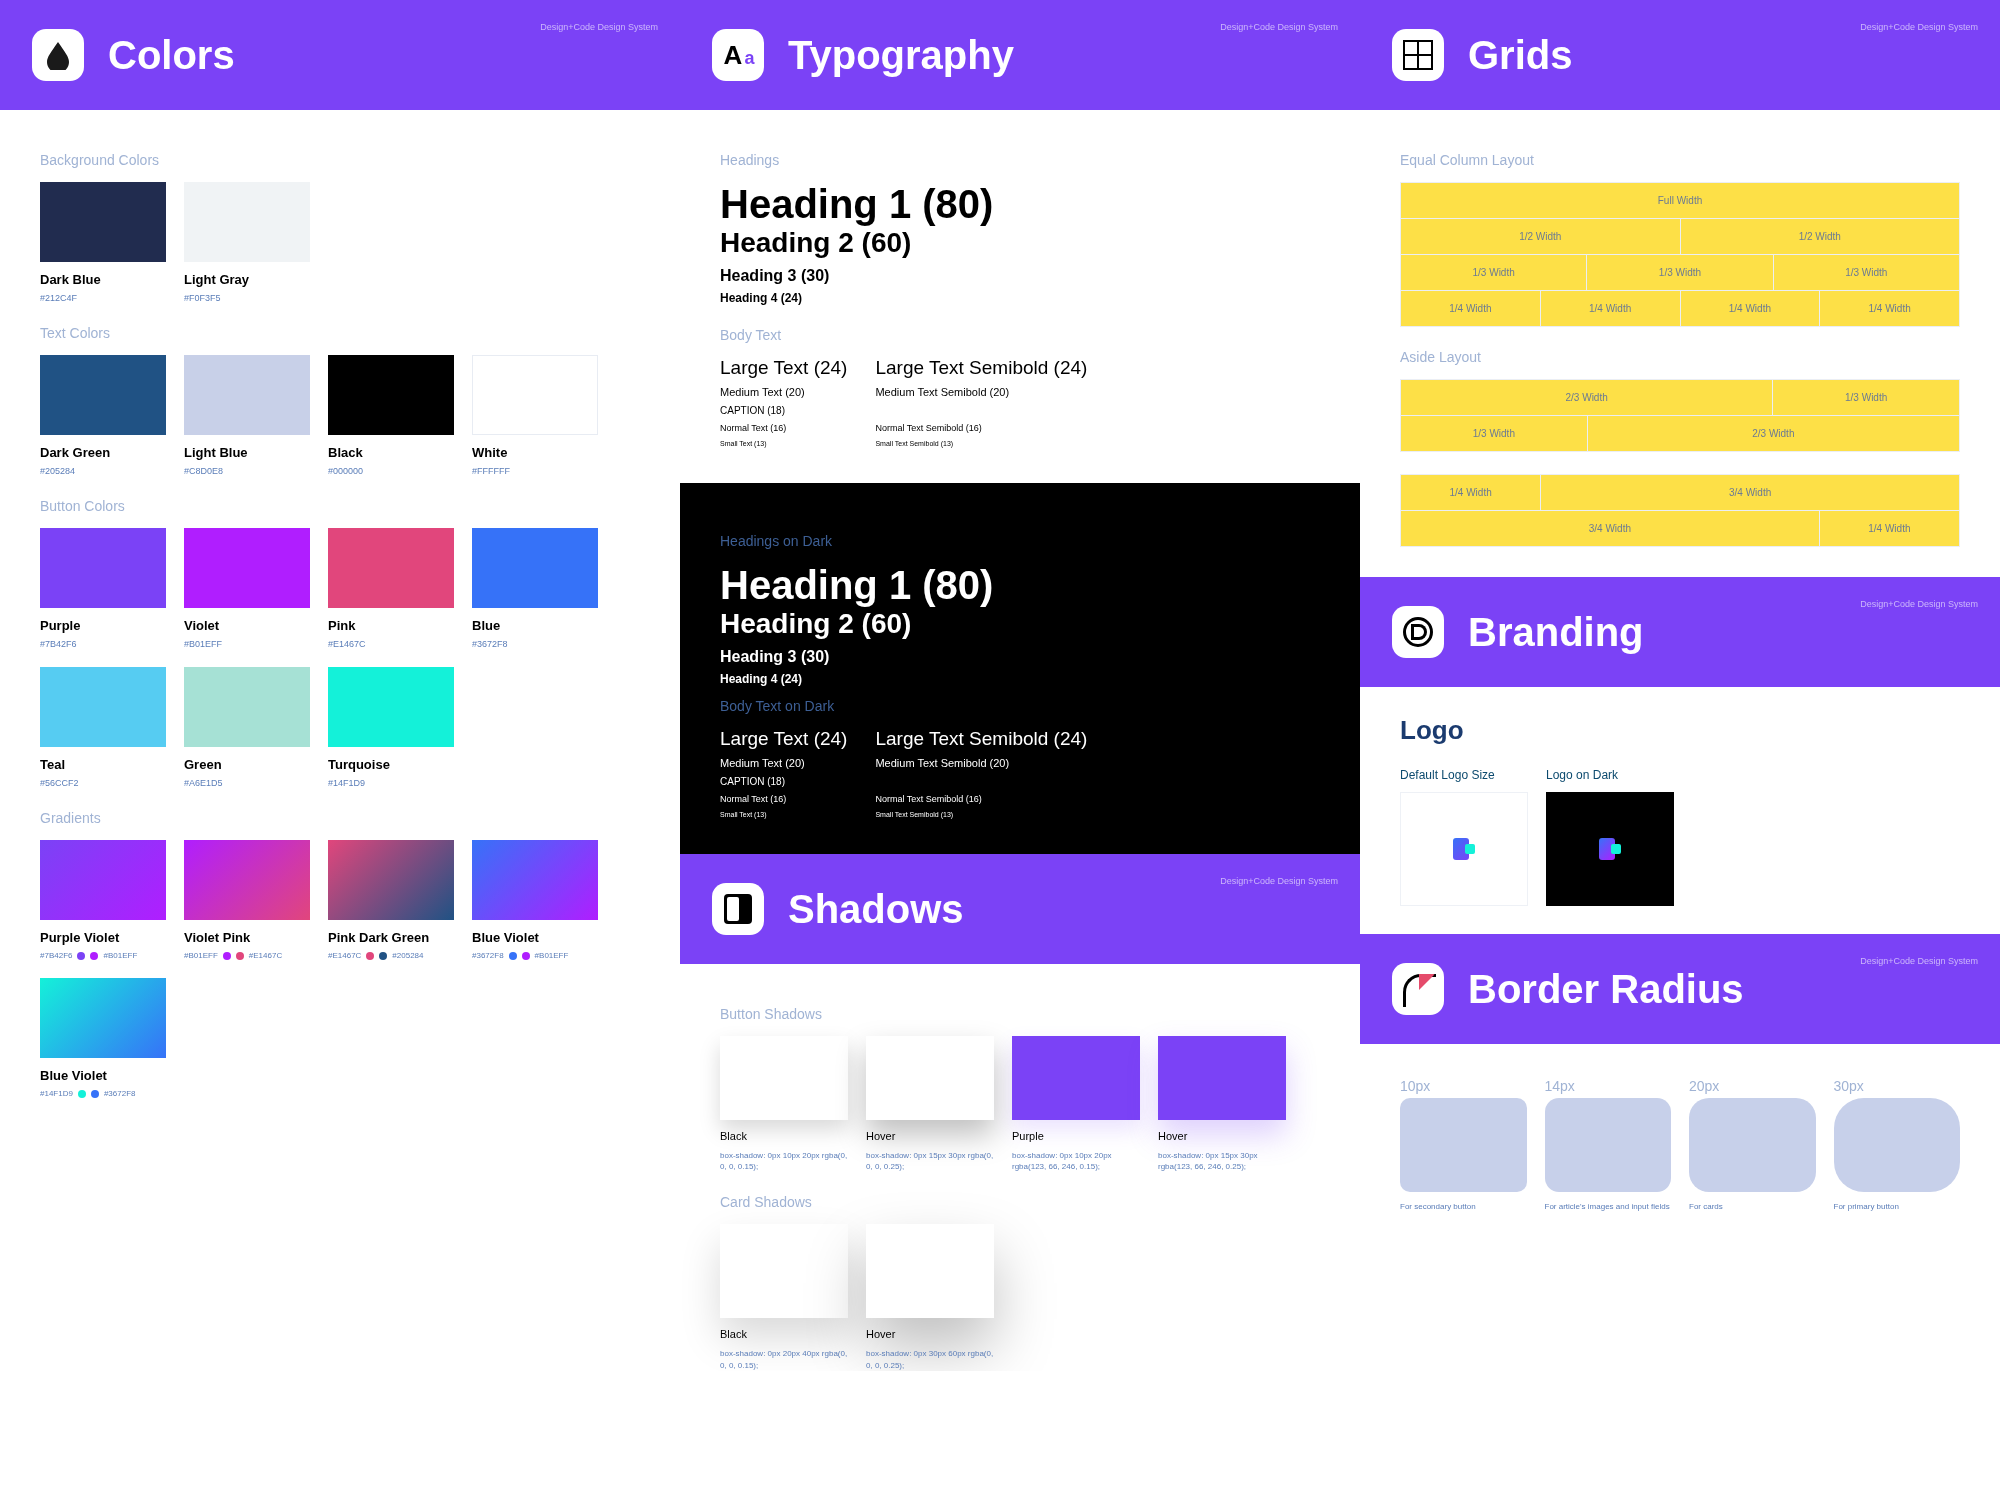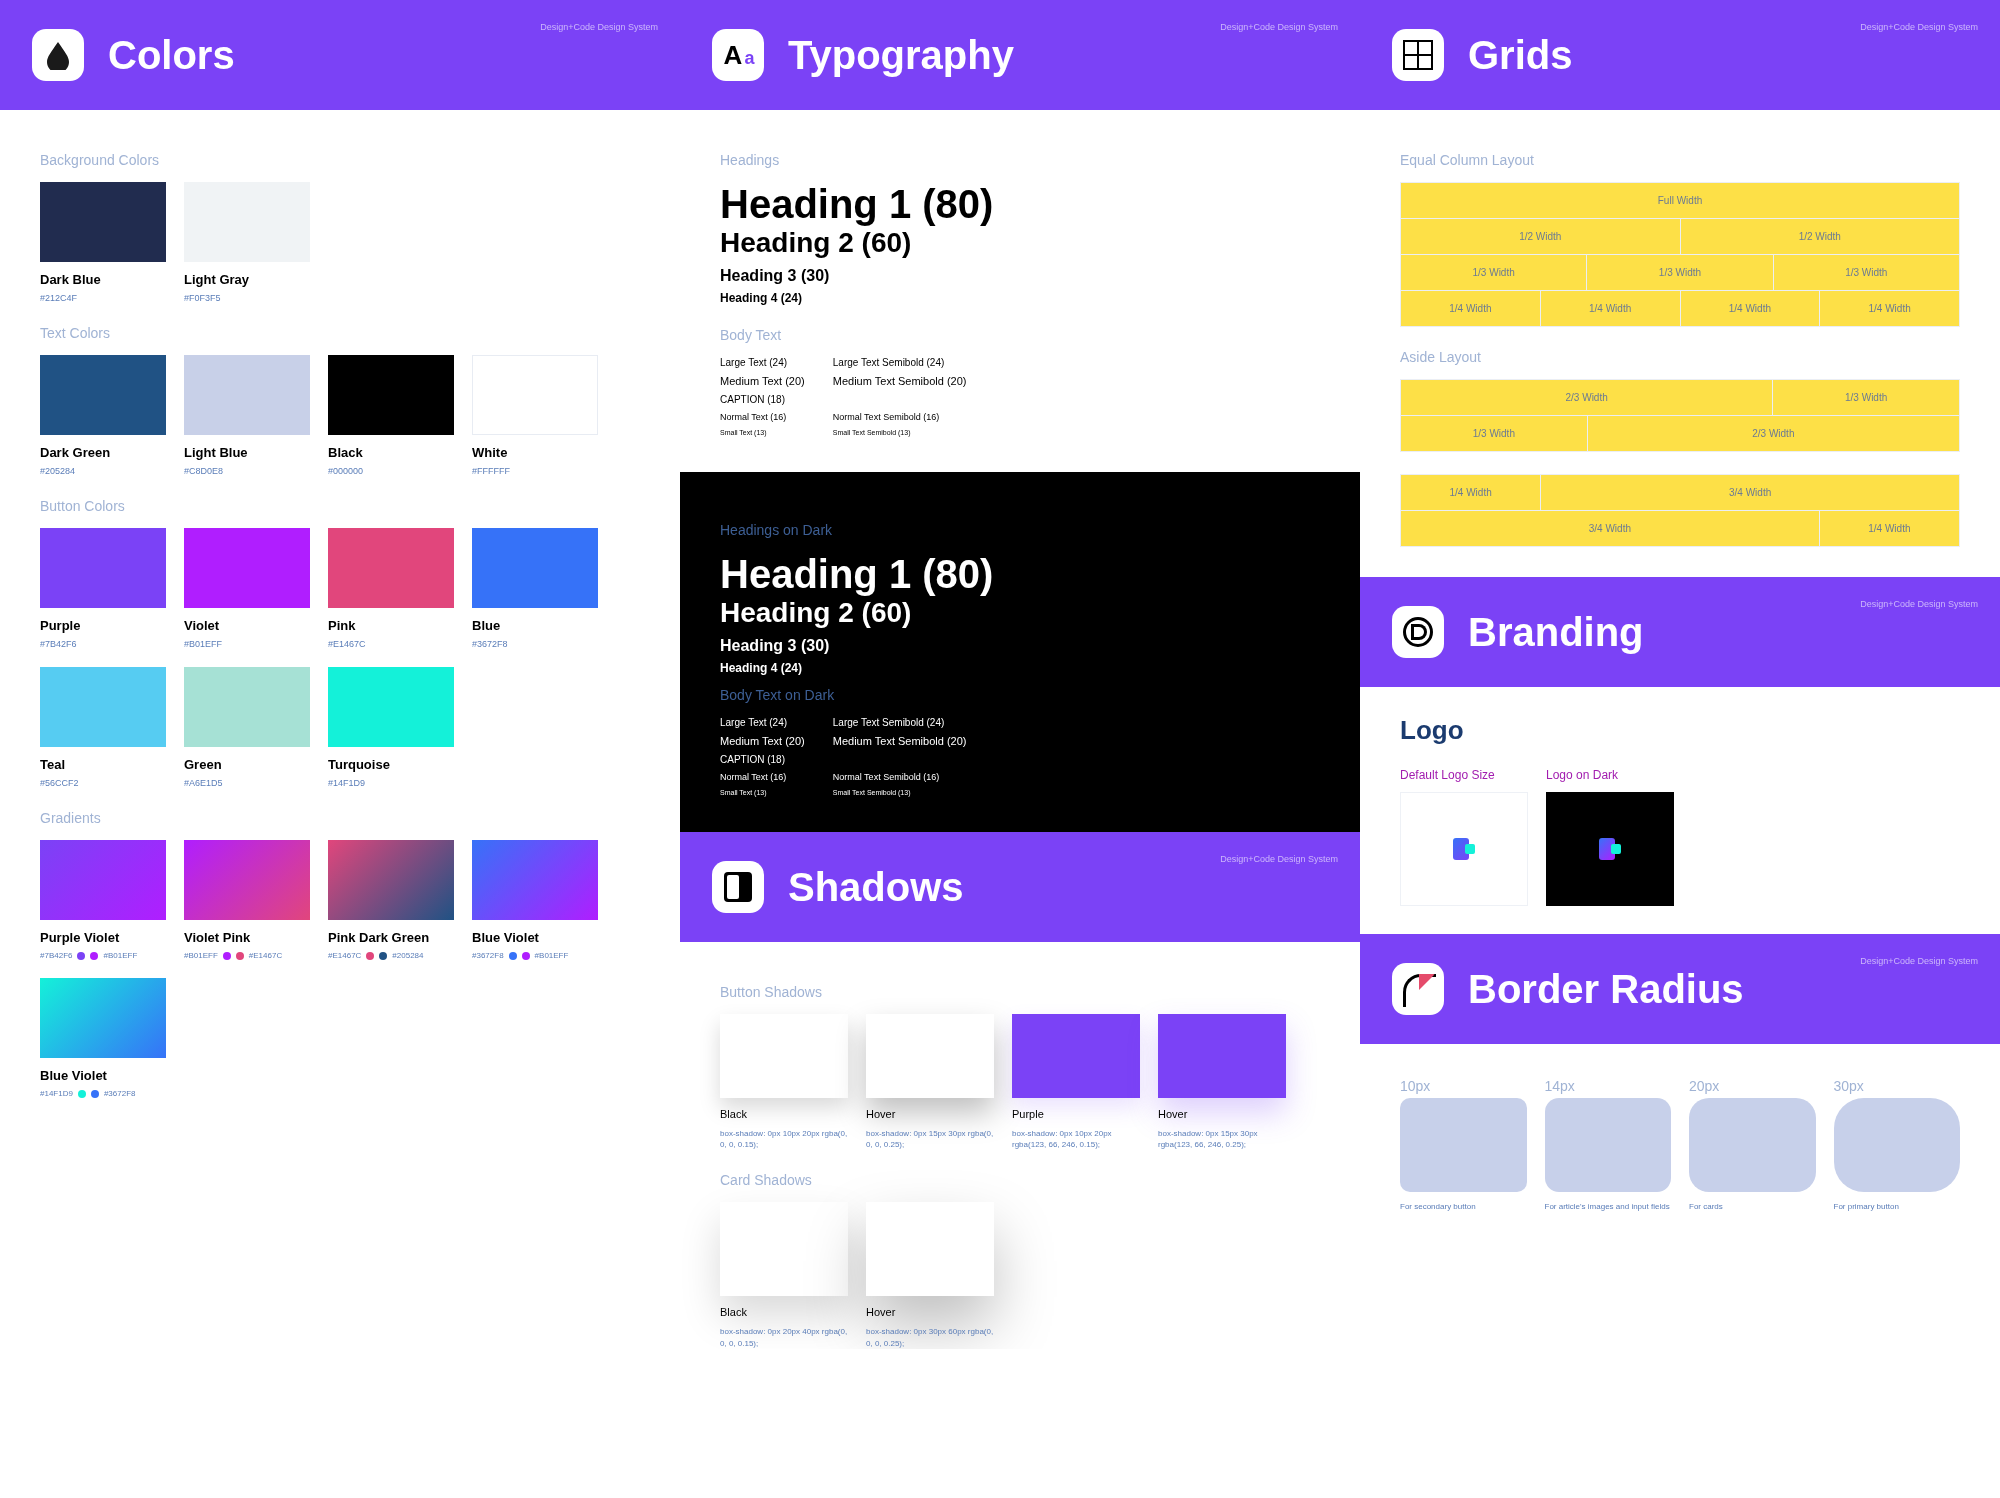--- a/index.html
+++ b/index.html
@@ -27,42 +27,42 @@
   .dot{width:8px;height:8px;border-radius:50%}
 
   
   .typo{padding:20px 40px 26px}
   .h1{font-size:40px;font-weight:700}
   .h2{font-size:28px;font-weight:700;}
   .h3{font-size:16px;font-weight:800;margin-top:8px}
   .h4{font-size:12px;font-weight:800;margin-top:6px}
   .btxt{display:flex;gap:28px;margin-top:2px}
   .btxt .c{display:flex;flex-direction:column;gap:7px}
-  .bt-lg{font-size:10px}
+  .bt-lg{font-size:19px}
   .bt-md{font-size:11px}
   .bt-cap{font-size:10px}
   .bt-nm{font-size:9px}
   .bt-sm{font-size:7px}
   .sb{font-weight:400}
   .darkblk{background:#000;color:#fff;padding:28px 40px 36px;margin-top:10px}
   .darkblk .subh{color:#3d5f95}
   
   
   .gridbox{border:1px solid #ebeef4;background:#fde047;display:flex}
   .gridbox > div{flex:1;text-align:center;padding:12px 0;font-size:10px;color:#6b7a93;border-right:1px solid #ebeef4}
   .gridbox > div:last-child{border:none}
   .gridstack{display:flex;flex-direction:column;gap:0}
   .gridstack .gridbox + .gridbox{border-top:none}
 
   
   .br{padding:28px 40px}
   .br h2{color:#1b3b6f;font-size:26px;font-weight:800}
   .logo-row{display:flex;gap:18px;margin-top:22px}
   .logo-card{width:128px}
-  .logo-card .lbl{color:#a21caf;font-size:12px;margin-bottom:10px}
+  .logo-card .lbl{color:#0c4a6e;font-size:12px;margin-bottom:10px}
   .logo-card .box{height:114px;border:1px solid #eef1f6;display:flex;align-items:center;justify-content:center}
   .logo-card .box.dark{background:#000;border:none}
 
   
   .shad-row{display:flex;gap:18px}
   .shad-card{width:128px}
   .shad-card .bx{height:84px;background:#fff}
   .shad-card .bx.pp{background:#7B42F6}
   .shad-card .nm{font-size:11px;margin-top:10px}
   .shad-card .code{font-size:8px;color:#5a7db8;margin-top:8px;line-height:1.4}

